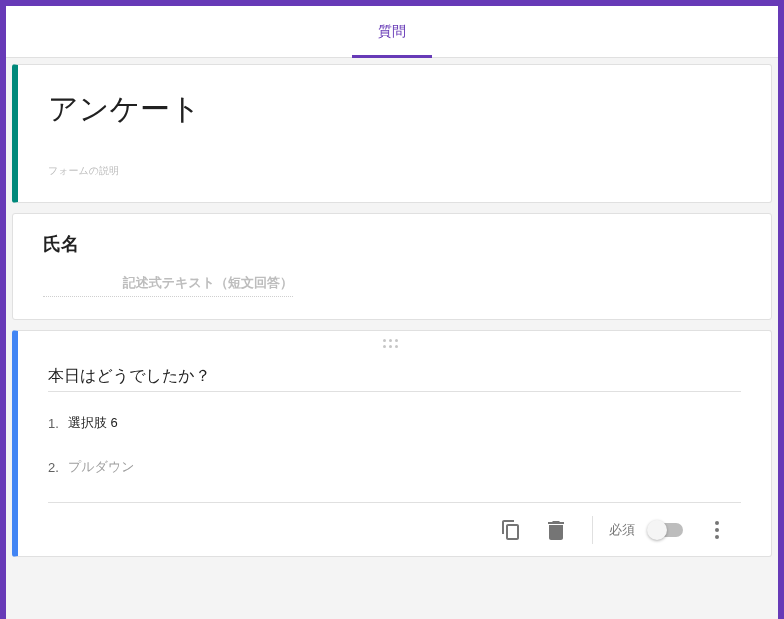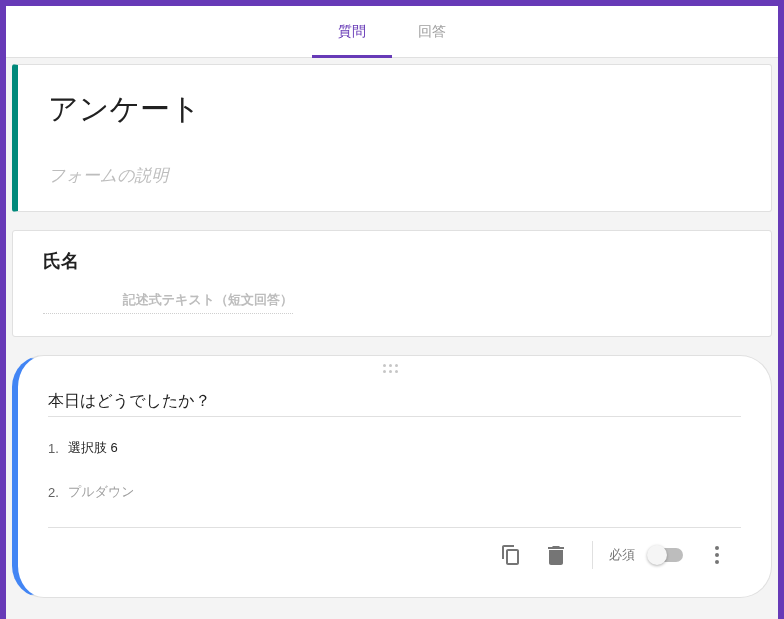--- a/index.html
+++ b/index.html
@@ -52,57 +52,55 @@
   }
   .body {
     flex: 1;
     padding: 6px;
     overflow: hidden;
   }
   .card {
     background: #fff;
     border: 1px solid #e0e0e0;
     border-radius: 3px;
-    margin-bottom: 18px;
+    margin-bottom: 10px;
     padding: 24px 30px 24px 30px;
     position: relative;
   }
   .header-card {
     border-left: 6px solid #00897b;
   }
   .form-title {
     font-size: 30px;
     font-weight: 400;
     color: #212121;
     margin-bottom: 34px;
   }
   .form-desc {
-    font-size: 17px;
+    font-size: 10px;
     color: #bdbdbd;
-    font-style: italic;
   }
   .q1-card { padding-top: 18px; padding-bottom: 22px; font-weight: bold; }
   .q-title {
     font-size: 18px;
     color: #212121;
     margin-bottom: 18px;
   }
   .short-answer {
     font-size: 13px;
     color: #bdbdbd;
     border-bottom: 1px dotted #cfcfcf;
     width: 250px;
     padding-bottom: 4px;
     text-align: right;
   }
   .active-card {
     border-left: 6px solid #4285f4;
     padding-top: 8px;
-    padding-bottom: 16px;
-    border-radius: 32px;
+    padding-bottom: 0;
   }
   .drag-handle {
     display: flex;
     justify-content: center;
     margin-bottom: 12px;
     height: 10px;
     cursor: move;
   }
   .drag-handle .dots {
     width: 24px;
@@ -220,21 +218,20 @@
     box-shadow: 0 1px 3px rgba(0,0,0,0.3);
   }
 </style>
 </head>
 <body>
 
 <div class="frame">
 
   <div class="tabs">
     <div class="tab active">質問</div>
-    <div class="tab">回答</div>
   </div>
 
   <div class="body">
 
     <div class="card header-card">
       <div class="form-title">アンケート</div>
       <div class="form-desc">フォームの説明</div>
     </div>
 
     <div class="card q1-card">

